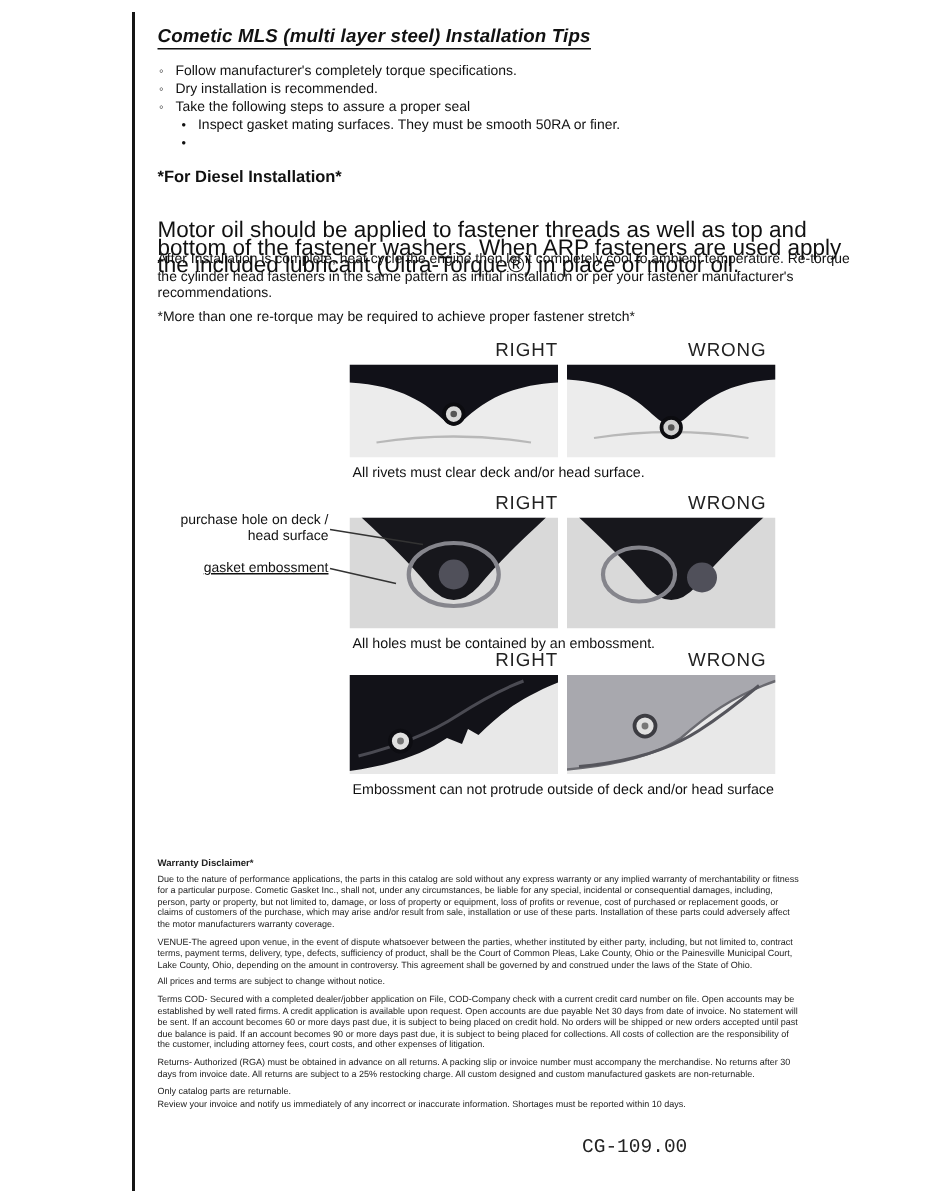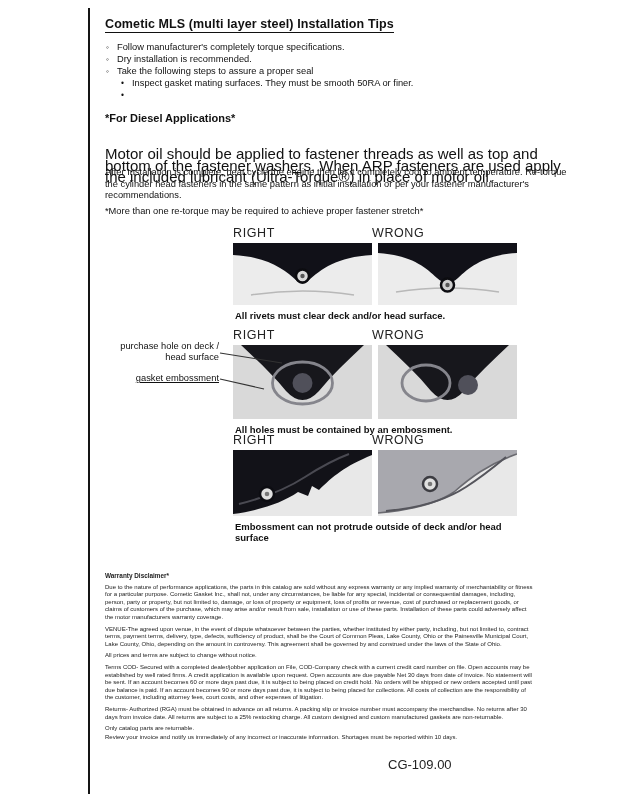--- a/index.html
+++ b/index.html
@@ -1,52 +1,52 @@
 <!DOCTYPE html>
 <html><head>
 <meta charset="utf-8">
 <style>
   * { margin:0; padding:0; box-sizing:border-box; }
   html,body { background:#ffffff; }
   body { font-family:"Liberation Sans", sans-serif; color:#111; }
   .page { position:relative; width:618px; height:800px; background:#ffffff; overflow:hidden; }
   .rule-left { position:absolute; left:88px; top:8px; width:2px; height:786px; background:#151515; }
 
-  .title { position:absolute; left:105px; top:17px; font-size:12.5px; font-weight:bold; letter-spacing:0.1px; }
+  .title { position:absolute; left:105px; top:17px; font-size:12.5px; font-weight:bold; letter-spacing:0.1px;font-style:italic; }
   .title span { display:inline-block; border-bottom:1.3px solid #111; padding-bottom:1px; }
 
   .tips { position:absolute; left:106px; top:41px; width:472px; font-size:9.3px; line-height:12px; }
   .tip-line { display:flex; align-items:flex-start; }
   .tip-marker { flex:0 0 11px; font-size:8.5px; line-height:12px; }
   .tip-sub { padding-left:15px; }
 
   .diesel-heading { position:absolute; left:105px; top:112px; font-size:11px; font-weight:bold; }
   .para1 { position:absolute; left:105px; top:148px; width:470px; font-size:15px; line-height:11.6px; }
   .para2 { position:absolute; left:105px; top:167px; width:470px; font-size:9.3px; line-height:11.6px; }
   .note  { position:absolute; left:105px; top:206px; width:470px; font-size:9.3px; }
 
   .diagrams { position:absolute; left:233px; top:226px; width:284px; }
   .drow { position:absolute; left:0; width:284px; }
   .drow1 { top:0; } .drow2 { top:102px; } .drow3 { top:207px; }
   .dhead { display:flex; font-size:12.5px; color:#222; letter-spacing:0.6px; margin-bottom:3px; }
-  .dhead span { width:139px; text-align:left; }
+  .dhead span { width:139px; text-align:right; }
   .dimgs { display:flex; gap:6px; }
   .dimgs svg { display:block; }
-  .dcap { font-size:9.5px; line-height:11px; margin-top:5px; padding-left:2px;font-weight:bold; }
+  .dcap { font-size:9.5px; line-height:11px; margin-top:5px; padding-left:2px; }
 
   .labels { position:absolute; left:95px; top:341px; width:124px; font-size:9.3px; line-height:10.6px; text-align:right; color:#111; }
   .label-coolant { display:inline-block; width:99px; }
   .label-emboss { display:inline-block; margin-top:11px;text-decoration:underline; }
   .pointer-svg { position:absolute; left:218px; top:346px; }
 
   .disclaimer { position:absolute; left:105px; top:572px; width:428px; font-size:6px; line-height:7.6px; color:#222; }
   .disclaimer .dh { font-size:6.4px; font-weight:bold; margin-bottom:4px; }
   .disclaimer p { margin-bottom:4px; }
 
-  .footer { position:absolute; left:388px; top:757px; font-size:13px; color:#222; }
+  .footer { position:absolute; left:388px; top:757px; font-size:13px; color:#222;font-family:Liberation Mono, monospace; }
 </style>
 </head>
 <body>
 
 <div class="page">
   <div class="rule-left"></div>
 
   <div class="title">
     <span>Cometic MLS (multi layer steel) Installation Tips</span>
   </div>
@@ -66,21 +66,21 @@
     </div>
     <div class="tip-line tip-sub">
       <span class="tip-marker">•</span>
       <span>Inspect gasket mating surfaces.  They must be smooth 50RA or finer.</span>
     </div>
     <div class="tip-line tip-sub">
       <span class="tip-marker">•</span>
     </div>
   </div>
 
-  <div class="diesel-heading">*For Diesel Applications*</div>
+  <div class="diesel-heading">*For Diesel Installation*</div>
   <div class="para1">Motor oil should be applied to fastener threads as well as top and bottom of the fastener washers. When ARP fasteners are used apply the included lubricant (Ultra-Torque®) in place of motor oil.</div>
   <div class="para2">After Installation is complete, heat cycle the engine then let it completely cool to ambient temperature. Re-torque the cylinder head fasteners in the same pattern as initial installation or per your fastener manufacturer's recommendations.</div>
   <div class="note">*More than one re-torque may be required to achieve proper fastener stretch*</div>
 
   <div class="diagrams">
 
     <div class="drow drow1">
       <div class="dhead">
         <span>RIGHT</span>
         <span>WRONG</span>

